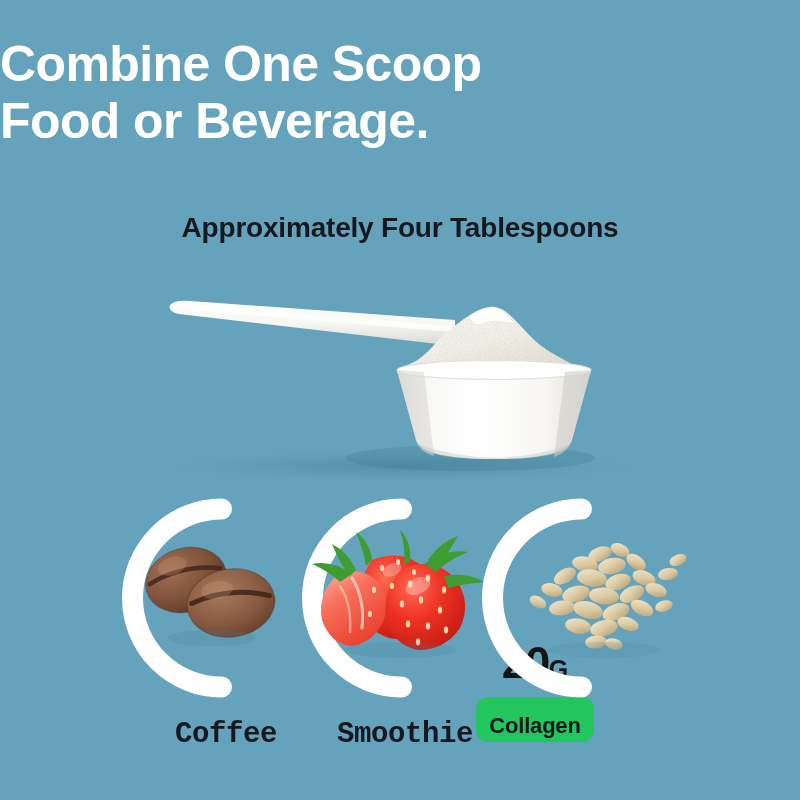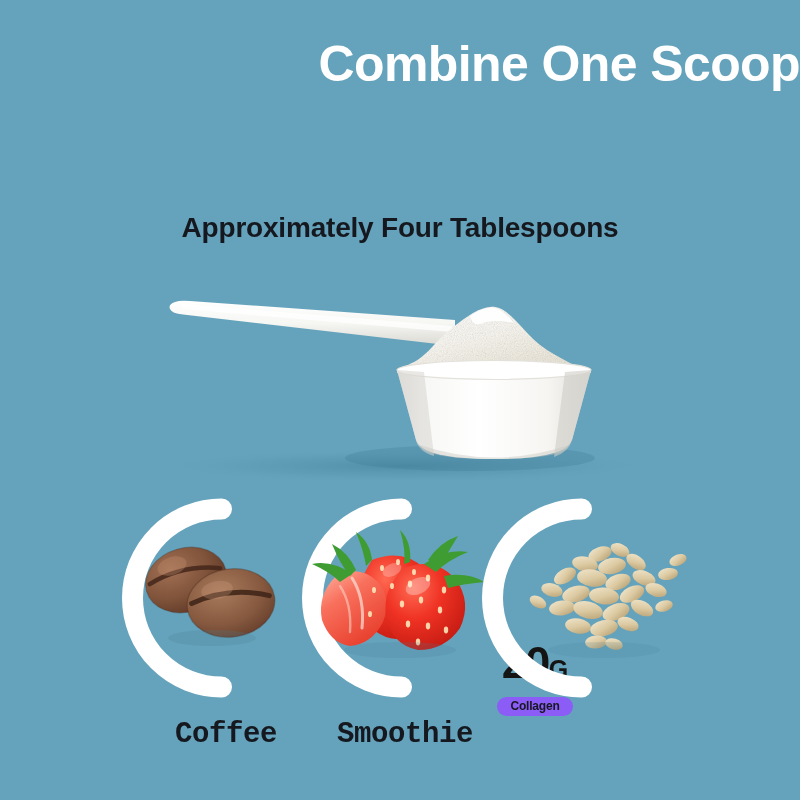--- a/index.html
+++ b/index.html
@@ -8,21 +8,21 @@
     font-family:"Liberation Sans", sans-serif;
     background:#65a3bc;
     overflow:hidden;
     position:relative;
   }
   #stage { position:relative; width:800px; height:800px; background:#65a3bc; }
 
   
   .headline {
     position:absolute; left:0; top:36px; width:800px;
-    text-align:right;
+    text-align:left;
     color:#ffffff;
     font-weight:700;
     font-size:50px;
     line-height:57px;
     letter-spacing:-0.6px;
   }
   .headline .ln { display:block; }
   .subtitle {
     position:absolute; left:0; top:212px; width:800px;
     text-align:center;
@@ -37,23 +37,23 @@
   .scoop-svg { display:block; width:800px; height:210px; }
 
   .scoop-label { position:absolute; left:470px; top:360px; width:130px; text-align:center; }
   .grams {
     color:#141414; font-weight:700; font-size:45px; line-height:45px;
     letter-spacing:-1.5px; white-space:nowrap;
   }
   .grams .unit { font-size:25px; letter-spacing:0px; }
   .pill {
     display:inline-block; margin-top:5px;
-    background:#8b5cf6; color:#15181e;
-    border-radius:12px; padding:2px 13px 3px;
-    font-size:12px; font-weight:700; letter-spacing:-0.2px;
+    background:#22c55e; color:#15181e;
+    border-radius:12px; padding:16px 13px 3px;
+    font-size:22px; font-weight:700; letter-spacing:-0.2px;
   }
 
   
   .rings { position:absolute; left:0; top:498px; width:800px; height:200px; }
   .rings-svg { display:block; width:800px; height:200px; }
 
   
   .captions { position:absolute; left:0; top:718px; width:800px; height:46px; }
   .caption {
     position:absolute; top:0; width:200px; text-align:center;
@@ -63,20 +63,21 @@
   .c1 { left:305px; }
   .c2 { left:480px; }
 </style>
 </head>
 <body>
 
 <div id="stage">
 
   <h1 class="headline">
     <span class="ln">Combine One Scoop</span>
+    <span class="ln">Food or Beverage.</span>
   </h1>
 
   <div class="subtitle">Approximately Four Tablespoons</div>
 
   <div class="scoop-wrap">
     <svg class="scoop-svg" viewBox="0 0 800 210" xmlns="http://www.w3.org/2000/svg">
       <defs>
         <linearGradient id="cupG" x1="0" y1="0" x2="1" y2="0">
           <stop offset="0" stop-color="#e2e2df"></stop>
           <stop offset="0.13" stop-color="#f7f7f5"></stop>

